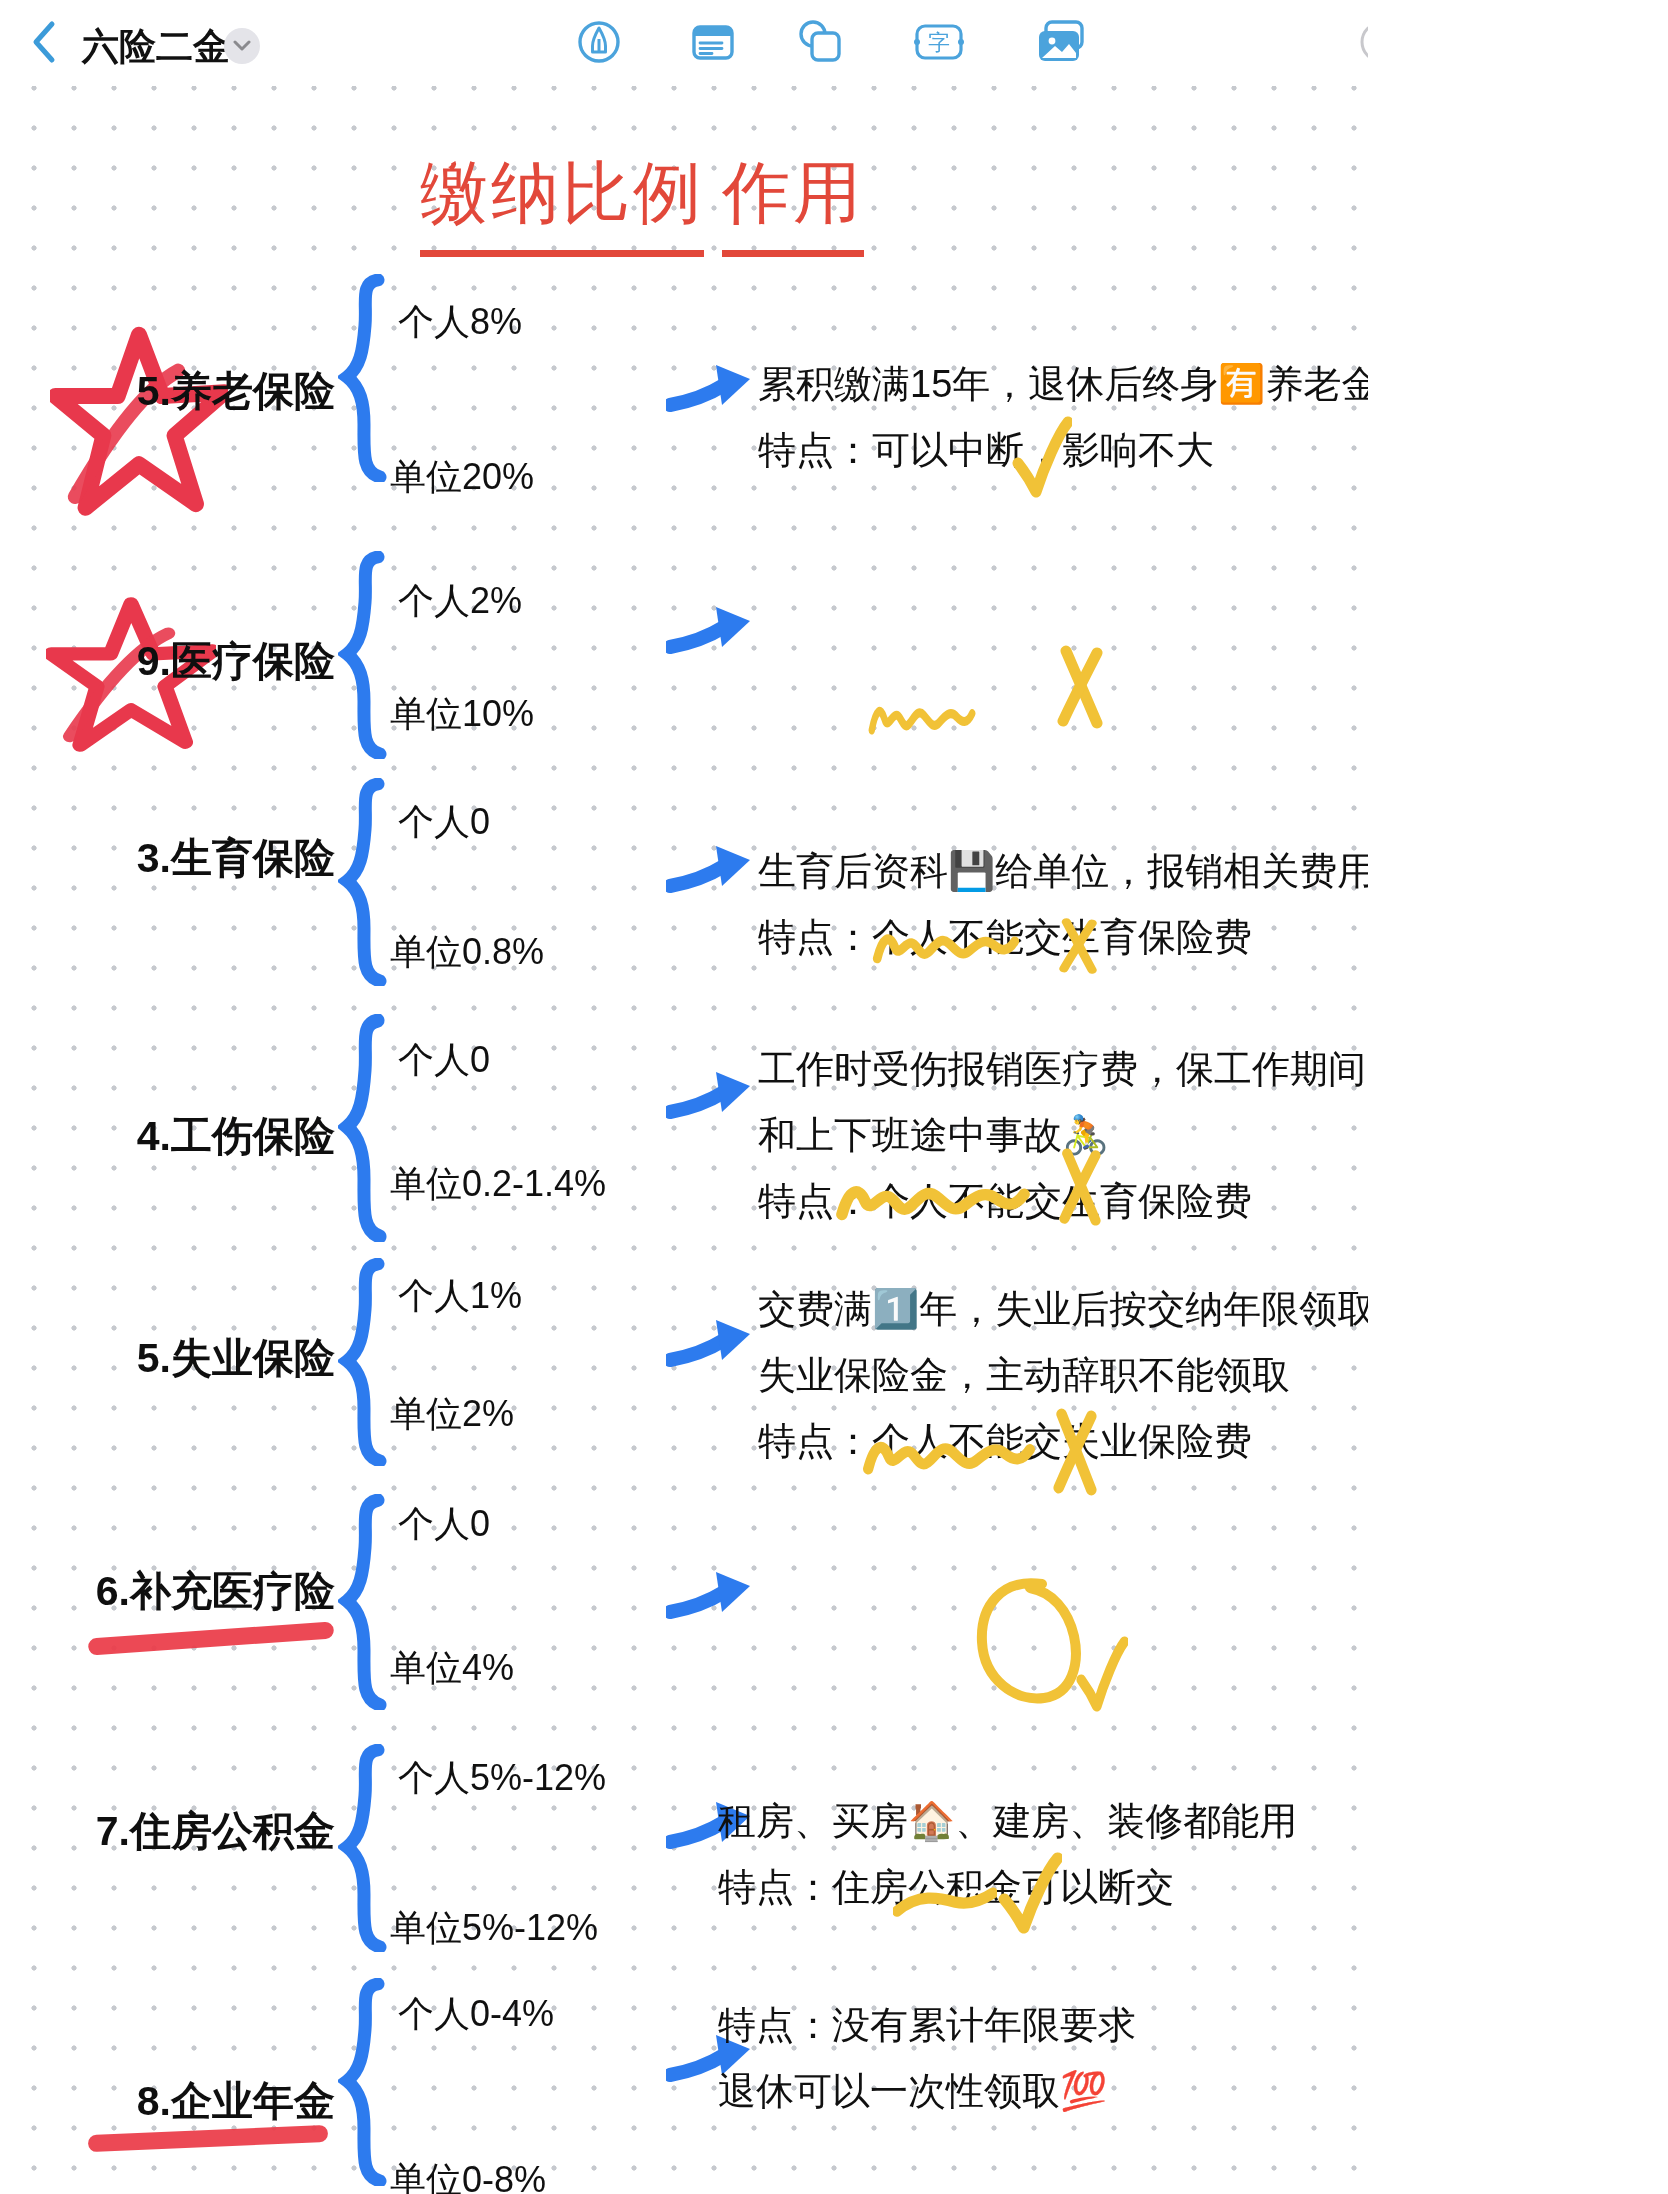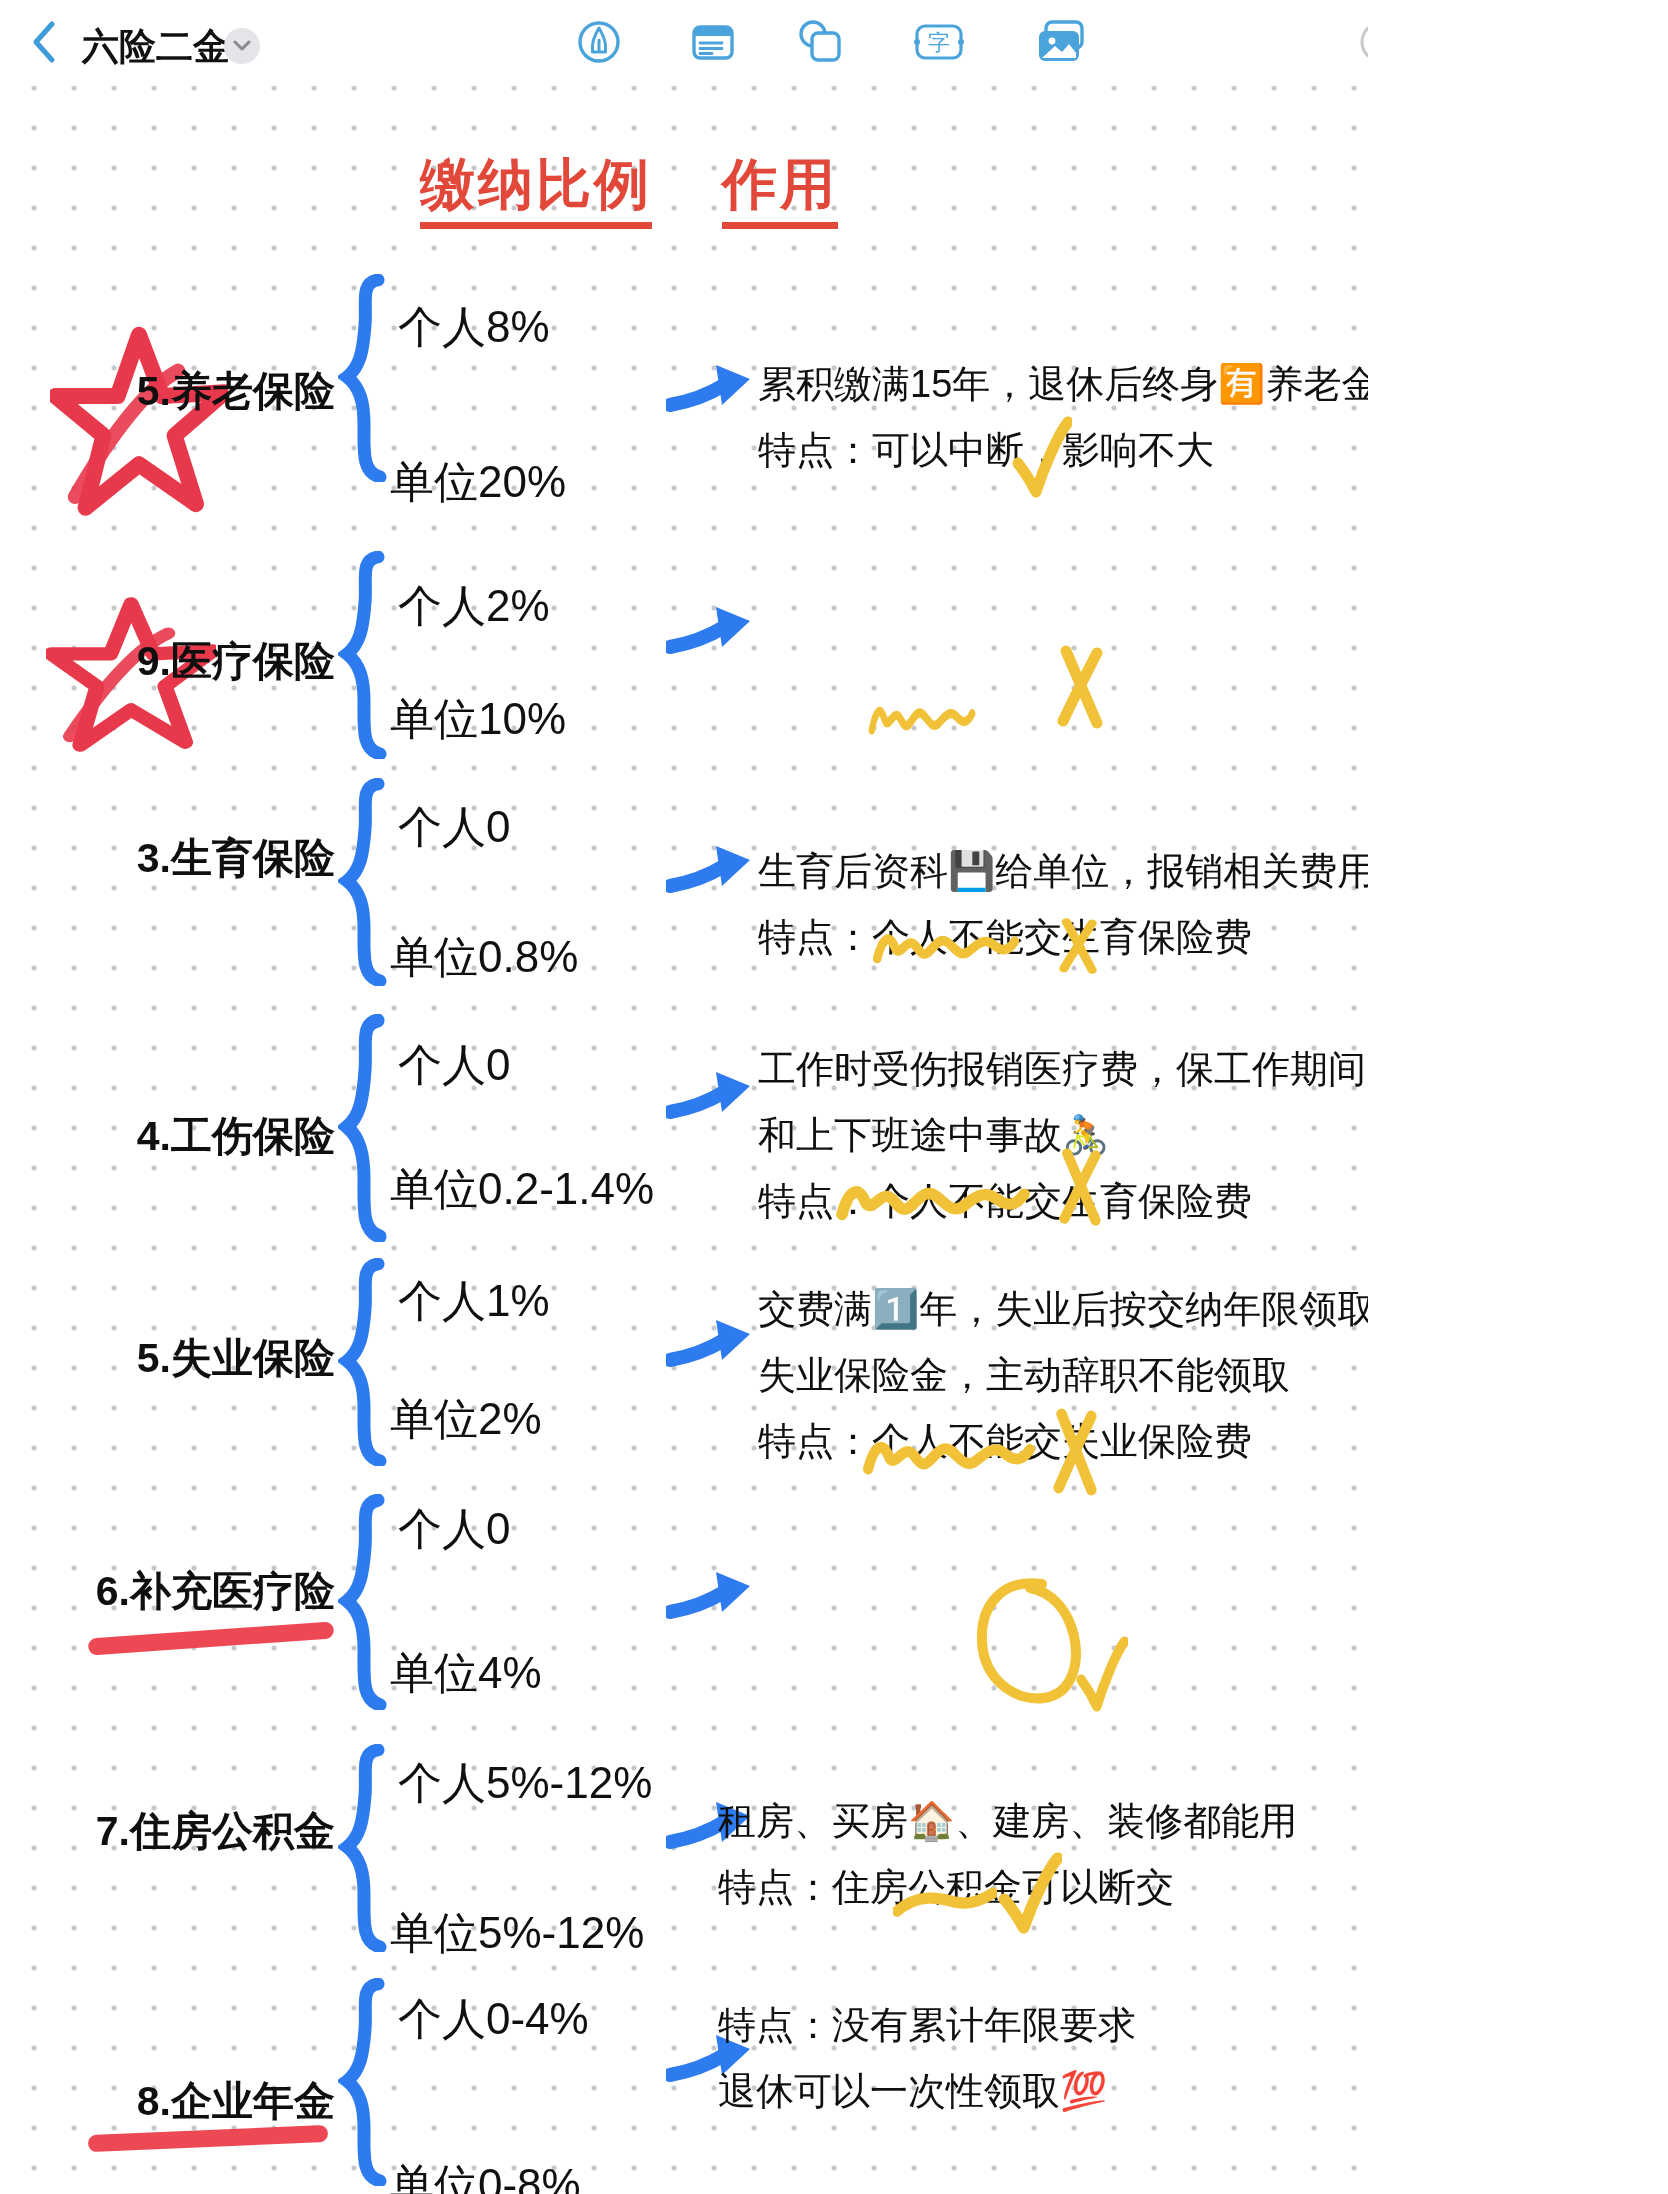--- a/index.html
+++ b/index.html
@@ -11,32 +11,32 @@
   .back-btn{left:24px;top:20px;width:40px;height:46px;}
   .note-title{position:absolute;left:82px;top:22px;font-size:37px;font-weight:700;color:#111;}
   .dd-circle{position:absolute;left:224px;top:28px;width:36px;height:36px;border-radius:50%;background:#e4e4e9;display:flex;align-items:center;justify-content:center;cursor:pointer;}
   .i-pen{left:574px}.i-note{left:688px}.i-shapes{left:796px}.i-text{left:914px}.i-photos{left:1036px}
   .i-undo{left:1356px}.i-share{left:1468px}.i-compose{left:1580px}
   
   .canvas{position:absolute;left:0;top:86px;right:0;bottom:0;
     background-image:radial-gradient(circle,#c6c9ce 2.3px,transparent 2.9px);
     background-size:40px 40px;background-position:14px 22px;}
   
-  .hdr{position:absolute;top:148px;font-size:55px;font-weight:700;color:#E2483A;
-       border-bottom:7px solid #E2483A;padding-bottom:0;letter-spacing:3px;z-index:2;}
+  .hdr{position:absolute;top:148px;font-size:68px;font-weight:400;color:#E2483A;
+       border-bottom:7px solid #E2483A;padding-bottom:11px;letter-spacing:3px;z-index:2;}
   .hdr-left{left:420px}.hdr-right{left:722px}
   
   .item{position:absolute;left:0;width:1668px;z-index:2;}
   .item-1{top:268px;height:262px}.item-2{top:545px;height:230px}.item-3{top:772px;height:232px}
   .item-4{top:1008px;height:252px}.item-5{top:1252px;height:242px}.item-6{top:1488px;height:252px}
   .item-7{top:1738px;height:232px}.item-8{top:1972px;height:222px}
   .label{position:absolute;left:0;width:335px;text-align:right;font-size:41px;font-weight:700;color:#0f0f0f;white-space:nowrap;}
   .item-1 .label{top:96px}.item-2 .label{top:89px}.item-3 .label{top:59px}.item-4 .label{top:101px}
   .item-5 .label{top:79px}.item-6 .label{top:76px}.item-7 .label{top:66px}.item-8 .label{top:102px}
-  .rate{position:absolute;font-size:44px;font-weight:500;color:#101010;white-space:nowrap;}
+  .rate{position:absolute;font-size:36px;font-weight:500;color:#101010;white-space:nowrap;}
   .rate-personal{left:398px}.rate-employer{left:390px}
   .item-1 .rate-personal{top:30px}.item-2 .rate-personal{top:32px}.item-3 .rate-personal{top:26px}
   .item-4 .rate-personal{top:28px}.item-5 .rate-personal{top:20px}.item-6 .rate-personal{top:12px}
   .item-7 .rate-personal{top:16px}.item-8 .rate-personal{top:18px}
   .item-1 .rate-employer{top:185px}.item-2 .rate-employer{top:145px}.item-3 .rate-employer{top:156px}
   .item-4 .rate-employer{top:152px}.item-5 .rate-employer{top:138px}.item-6 .rate-employer{top:156px}
   .item-7 .rate-employer{top:166px}.item-8 .rate-employer{top:184px}
   .brace{position:absolute;left:338px;top:6px;width:56px;height:208px;}
   .item-4 .brace{height:228px}.item-6 .brace{height:216px}
   .arrow{position:absolute;left:666px;width:84px;height:58px;}

